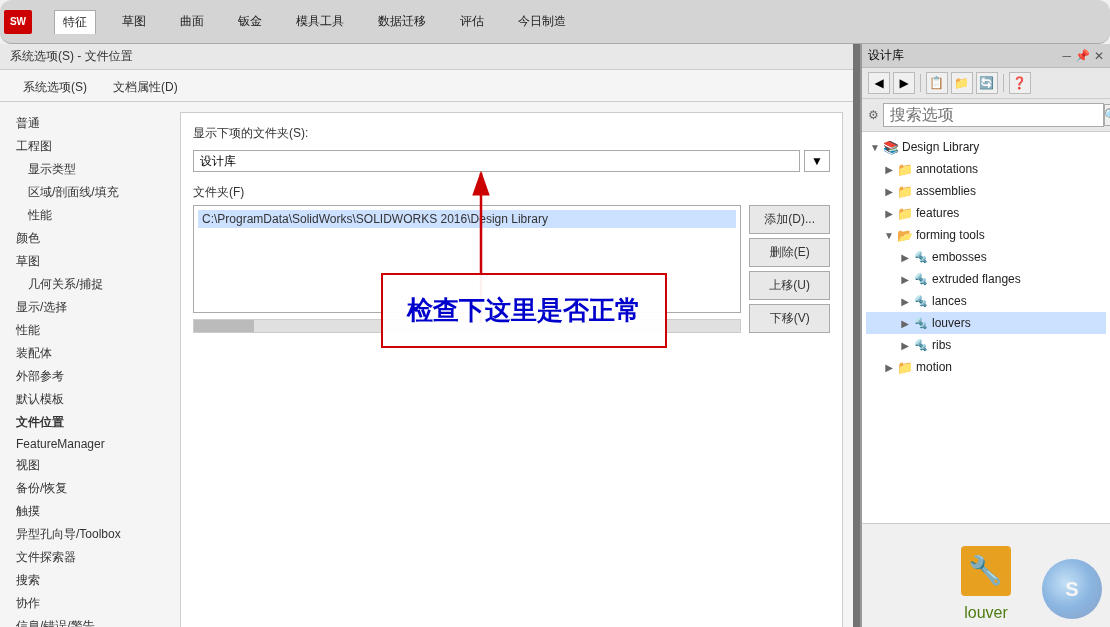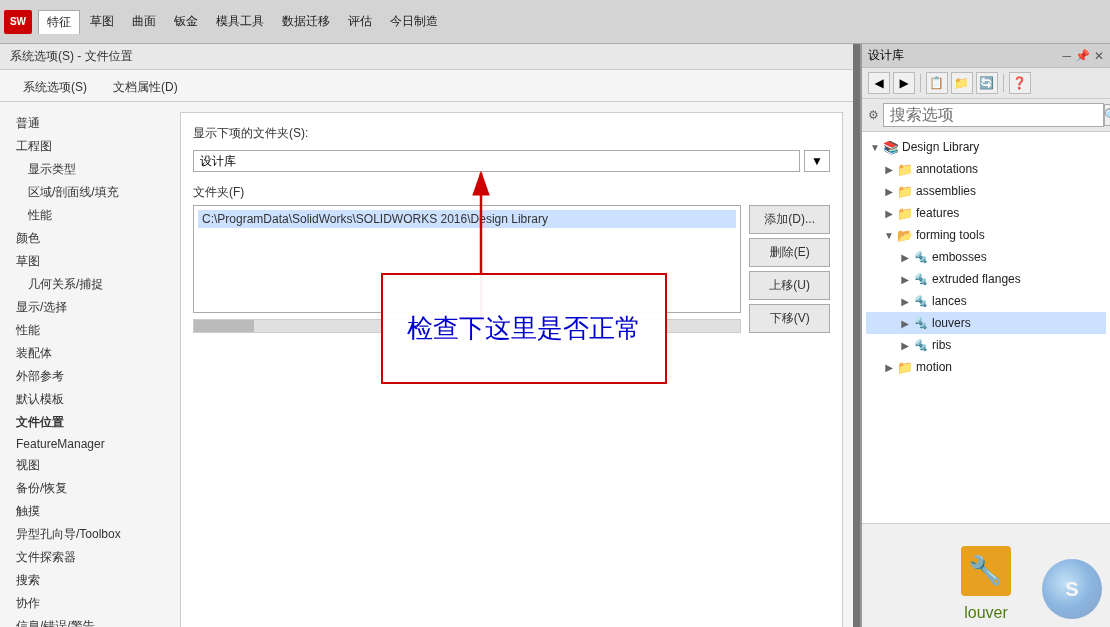--- a/index.html
+++ b/index.html
@@ -1,24 +1,24 @@
 <!DOCTYPE html>
 <html><head>
   <meta charset="utf-8">
   <style>
     * { box-sizing: border-box; margin: 0; padding: 0; }
     body { font-family: 'Microsoft YaHei', 'SimSun', Arial, sans-serif; font-size: 12px; background: #f0f0f0; width: 1110px; height: 627px; overflow: hidden; }
 
     
     .menu-bar {
       display: flex; align-items: center; background: #d4d4d4; height: 44px;
-      border-bottom: 1px solid #aaa; padding: 16px 4px; gap: 2px;
+      border-bottom: 1px solid #aaa; padding: 16px 4px; gap: 2px; border-radius: 12px;
     }
     .menu-bar-logo { width: 28px; height: 24px; background: #cc0000; border-radius: 2px; display: flex; align-items: center; justify-content: center; color: white; font-size: 10px; font-weight: bold; margin-right: 4px; }
-    .menu-item { padding: 3px 8px; cursor: pointer; font-size: 12px; color: #222; }
+    .menu-item { padding: 3px 8px; cursor: pointer; font-size: 12px; color: #222; margin-left: 16px; }
     .menu-item.active { background: white; border: 1px solid #aaa; border-bottom: none; }
 
     
     .main-layout { display: flex; height: calc(627px - 28px); }
 
     
     .left-panel { width: 860px; background: #f5f5f5; border-right: 7px solid #737373; display: flex; flex-direction: column; }
 
     
     .dialog-title { background: #e8e8e8; padding: 4px 10px; font-size: 12px; color: #333; border-bottom: 1px solid #ccc; }
@@ -48,21 +48,21 @@
     .buttons-col { display: flex; flex-direction: column; gap: 4px; }
     .action-btn { padding: 5px 14px; border: 1px solid #aaa; background: #e8e8e8; cursor: pointer; font-size: 12px; color: #333; min-width: 72px; }
     .action-btn:disabled { color: #aaa; }
     .scrollbar-area { height: 14px; background: #e0e0e0; border: 1px solid #ccc; margin-top: 2px; display: flex; }
     .scrollbar-thumb { width: 60px; background: #bbb; }
 
     
     .annotation-box {
       position: absolute; left: 200px; top: 160px;
       border: 2px solid #cc0000; background: rgba(255,255,255,0.95);
-      padding: 36px 24px; font-size: 26px; color: #0000cc; font-weight: normal;
+      padding: 18px 24px; font-size: 26px; color: #0000cc; font-weight: bold;
       z-index: 10;
     }
 
     
     .right-panel { width: 250px; background: #f5f5f5; border-left: 2px solid #999; display: flex; flex-direction: column; }
     .right-panel-header { display: flex; align-items: center; justify-content: space-between; background: #d0d0d0; padding: 3px 6px; border-bottom: 1px solid #bbb; }
     .right-panel-toolbar { display: flex; align-items: center; padding: 4px 6px; gap: 3px; background: #e8e8e8; border-bottom: 1px solid #ccc; }
     .toolbar-btn { width: 22px; height: 22px; border: 1px solid #bbb; background: #f0f0f0; cursor: pointer; display: flex; align-items: center; justify-content: center; font-size: 12px; }
     .toolbar-separator { width: 1px; height: 18px; background: #bbb; margin: 0 2px; }
 

